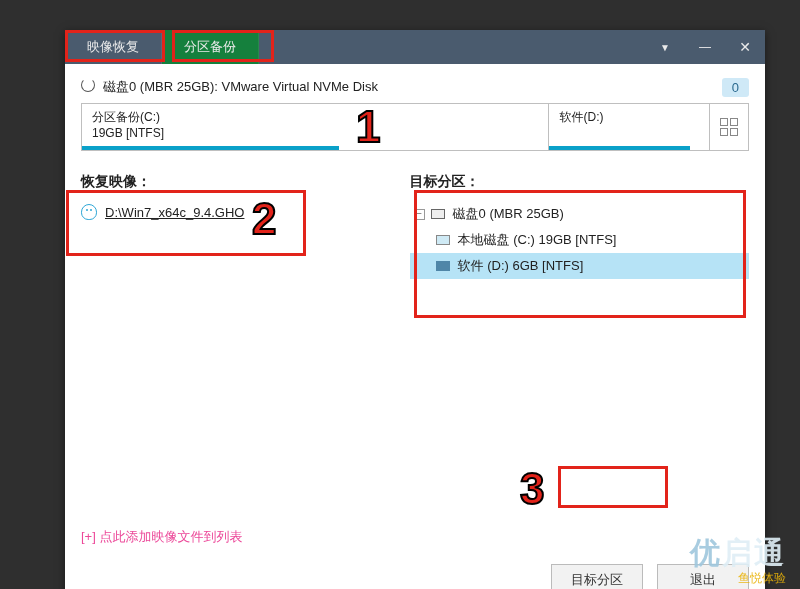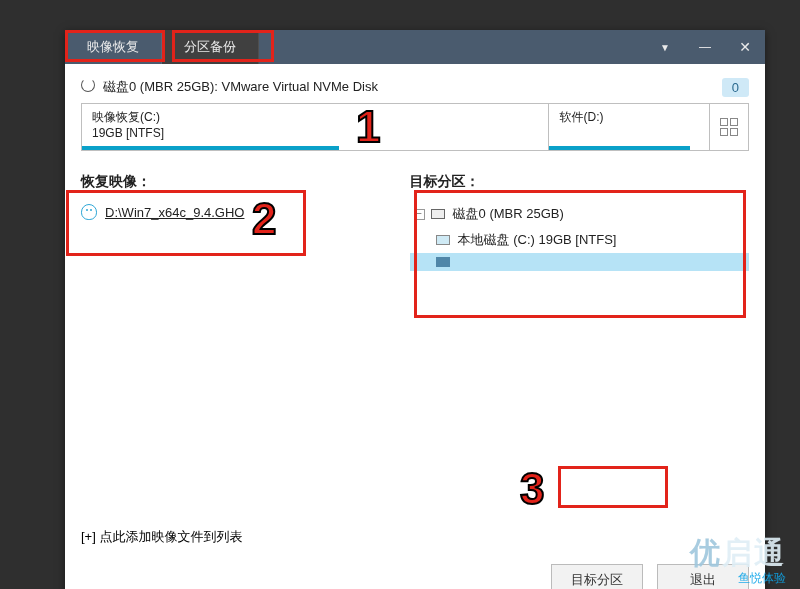--- a/index.html
+++ b/index.html
@@ -1,21 +1,21 @@
 <!DOCTYPE html>
 <html><head>
 <meta charset="utf-8">
 <style>
   * { box-sizing: border-box; font-family: "Microsoft YaHei", "PingFang SC", sans-serif; }
   body { margin: 0; width: 800px; height: 589px; background: #2f2f2f; position: relative; }
   .window { position: absolute; left: 65px; top: 30px; width: 700px; height: 584px; background: #fff; box-shadow: 0 2px 8px rgba(0,0,0,.5); display: flex; flex-direction: column; }
   .titlebar { height: 34px; background: #4a5b6e; display: flex; align-items: stretch; color: #eaeaea; font-size: 13px; }
   .tab { padding: 0 22px; display: flex; align-items: center; cursor: pointer; border-right: 1px solid rgba(255,255,255,0.08); }
   .tab.active { background: #4a5b6e; }
-  .tab.inactive { background: #404040; }
+  .tab.inactive { background: #15803d; }
   .tb-spacer { flex: 1; }
   .tb-btn { width: 40px; display: flex; align-items: center; justify-content: center; color: #eaeaea; font-size: 12px; }
   .tb-btn.drop { font-size: 10px; }
   .tb-btn.close { font-size: 14px; }
   .diskline { padding: 14px 16px 6px 16px; display: flex; font-size: 13px; color: #222; }
   .refresh-icon { width: 14px; height: 14px; border: 1.5px solid #555; border-radius: 50%; border-top-color: transparent; margin-right: 8px; display:inline-block; }
   .disk-badge { margin-left: auto; background: #cfe9f7; color: #2b6a8f; padding: 2px 10px; border-radius: 3px; font-size: 13px; }
   .partbar { margin: 0 16px 2px 16px; border: 1px solid #bfbfbf; height: 48px; display: flex; align-items: stretch; }
   .part { padding: 5px 10px 0 10px; display: flex; flex-direction: column; font-size: 12px; color: #222; position: relative; }
   .part-sep { width: 1px; background: #bfbfbf; }
@@ -33,33 +33,33 @@
   .ghost-icon::before { left:4px; } .ghost-icon::after { right:4px; }
   .tree { font-size:13px; color:#222; }
   .tree-row { display:flex; align-items:center; padding:4px 6px; }
   .tree-row.selected { background:#b6e3f6; }
   .tree-indent-1 { padding-left: 4px; }
   .tree-indent-2 { padding-left: 26px; }
   .disk-icon { width:14px; height:10px; border:1px solid #666; background:#eee; margin-right:8px; display:inline-block; }
   .folder-icon { width:14px; height:10px; border:1px solid #888; background:#cfeaf5; margin-right:8px; display:inline-block; position:relative; }
   .folder-icon.dark { background:#4f86a8; border-color:#4f86a8; }
   .toggle { width:11px; height:11px; border:1px solid #999; display:inline-flex; align-items:center; justify-content:center; margin-right:6px; font-size:10px; line-height:1; color:#666; }
-  .addlink { padding: 8px 16px 4px 16px; font-size:13px; color:#000000; }
+  .addlink { padding: 8px 16px 4px 16px; font-size:13px; color:#ec4899; }
   .footer { display:flex; justify-content:flex-end; gap:14px; padding: 14px 16px 18px 0; }
   .btn { min-width:92px; height:32px; border:1px solid #bbb; background:#f2f2f2; display:flex; align-items:center; justify-content:center; font-size:13px; color:#333; cursor:pointer; }
 
   
   .redbox { position:absolute; border:3px solid #e2231a; pointer-events:none; }
   .num { position:absolute; font-family: Impact, "Arial Black", sans-serif; font-size:44px; font-weight:900; color:#e2231a; -webkit-text-stroke:2px #000; pointer-events:none; }
 
   
   .wm { position:absolute; right:14px; bottom:2px; text-align:right; color:#dfeef6; opacity:.9; font-family:"Microsoft YaHei",sans-serif; }
   .wm-main { font-size:30px; font-weight:800; letter-spacing:2px; }
   .wm-main .alt { color:#9fc7dd; }
-  .wm-sub { font-size:12px; color:#0ea5e9; margin-top:-4px; }
+  .wm-sub { font-size:12px; color:#eab308; margin-top:-4px; }
 </style>
 </head>
 <body>
 
 <div class="window">
 
   <div class="titlebar">
     <div class="tab active">映像恢复</div>
     <div class="tab inactive">分区备份</div>
     <div class="tb-spacer"></div>
@@ -69,21 +69,21 @@
   </div>
 
   <div class="diskline">
     <span class="refresh-icon"></span>
     <span>磁盘0 (MBR 25GB): VMware Virtual NVMe Disk</span>
     <span class="disk-badge">0</span>
   </div>
 
   <div class="partbar">
     <div class="part" style="flex:3.2">
-      <span>映像恢复(C:)</span>
+      <span>分区备份(C:)</span>
       <span>19GB [NTFS]</span>
       <span class="part-fill" style="width:55%"></span>
     </div>
     <div class="part-sep"></div>
     <div class="part" style="flex:1">
       <span>软件(D:)</span>
       <span class="part-fill" style="width:88%"></span>
     </div>
     <div class="part-sep"></div>
     <div class="part-icons">
@@ -112,20 +112,21 @@
           <span class="toggle">−</span>
           <span class="disk-icon"></span>
           <span>磁盘0 (MBR 25GB)</span>
         </div>
         <div class="tree-row tree-indent-2">
           <span class="folder-icon"></span>
           <span>本地磁盘 (C:) 19GB [NTFS]</span>
         </div>
         <div class="tree-row tree-indent-2 selected">
           <span class="folder-icon dark"></span>
+          <span>软件 (D:) 6GB [NTFS]</span>
         </div>
       </div>
     </div>
   </div>
 
   <div class="addlink">[+] 点此添加映像文件到列表</div>
 
   <div class="footer">
     <div class="btn">目标分区</div>
     <div class="btn">退出</div>

